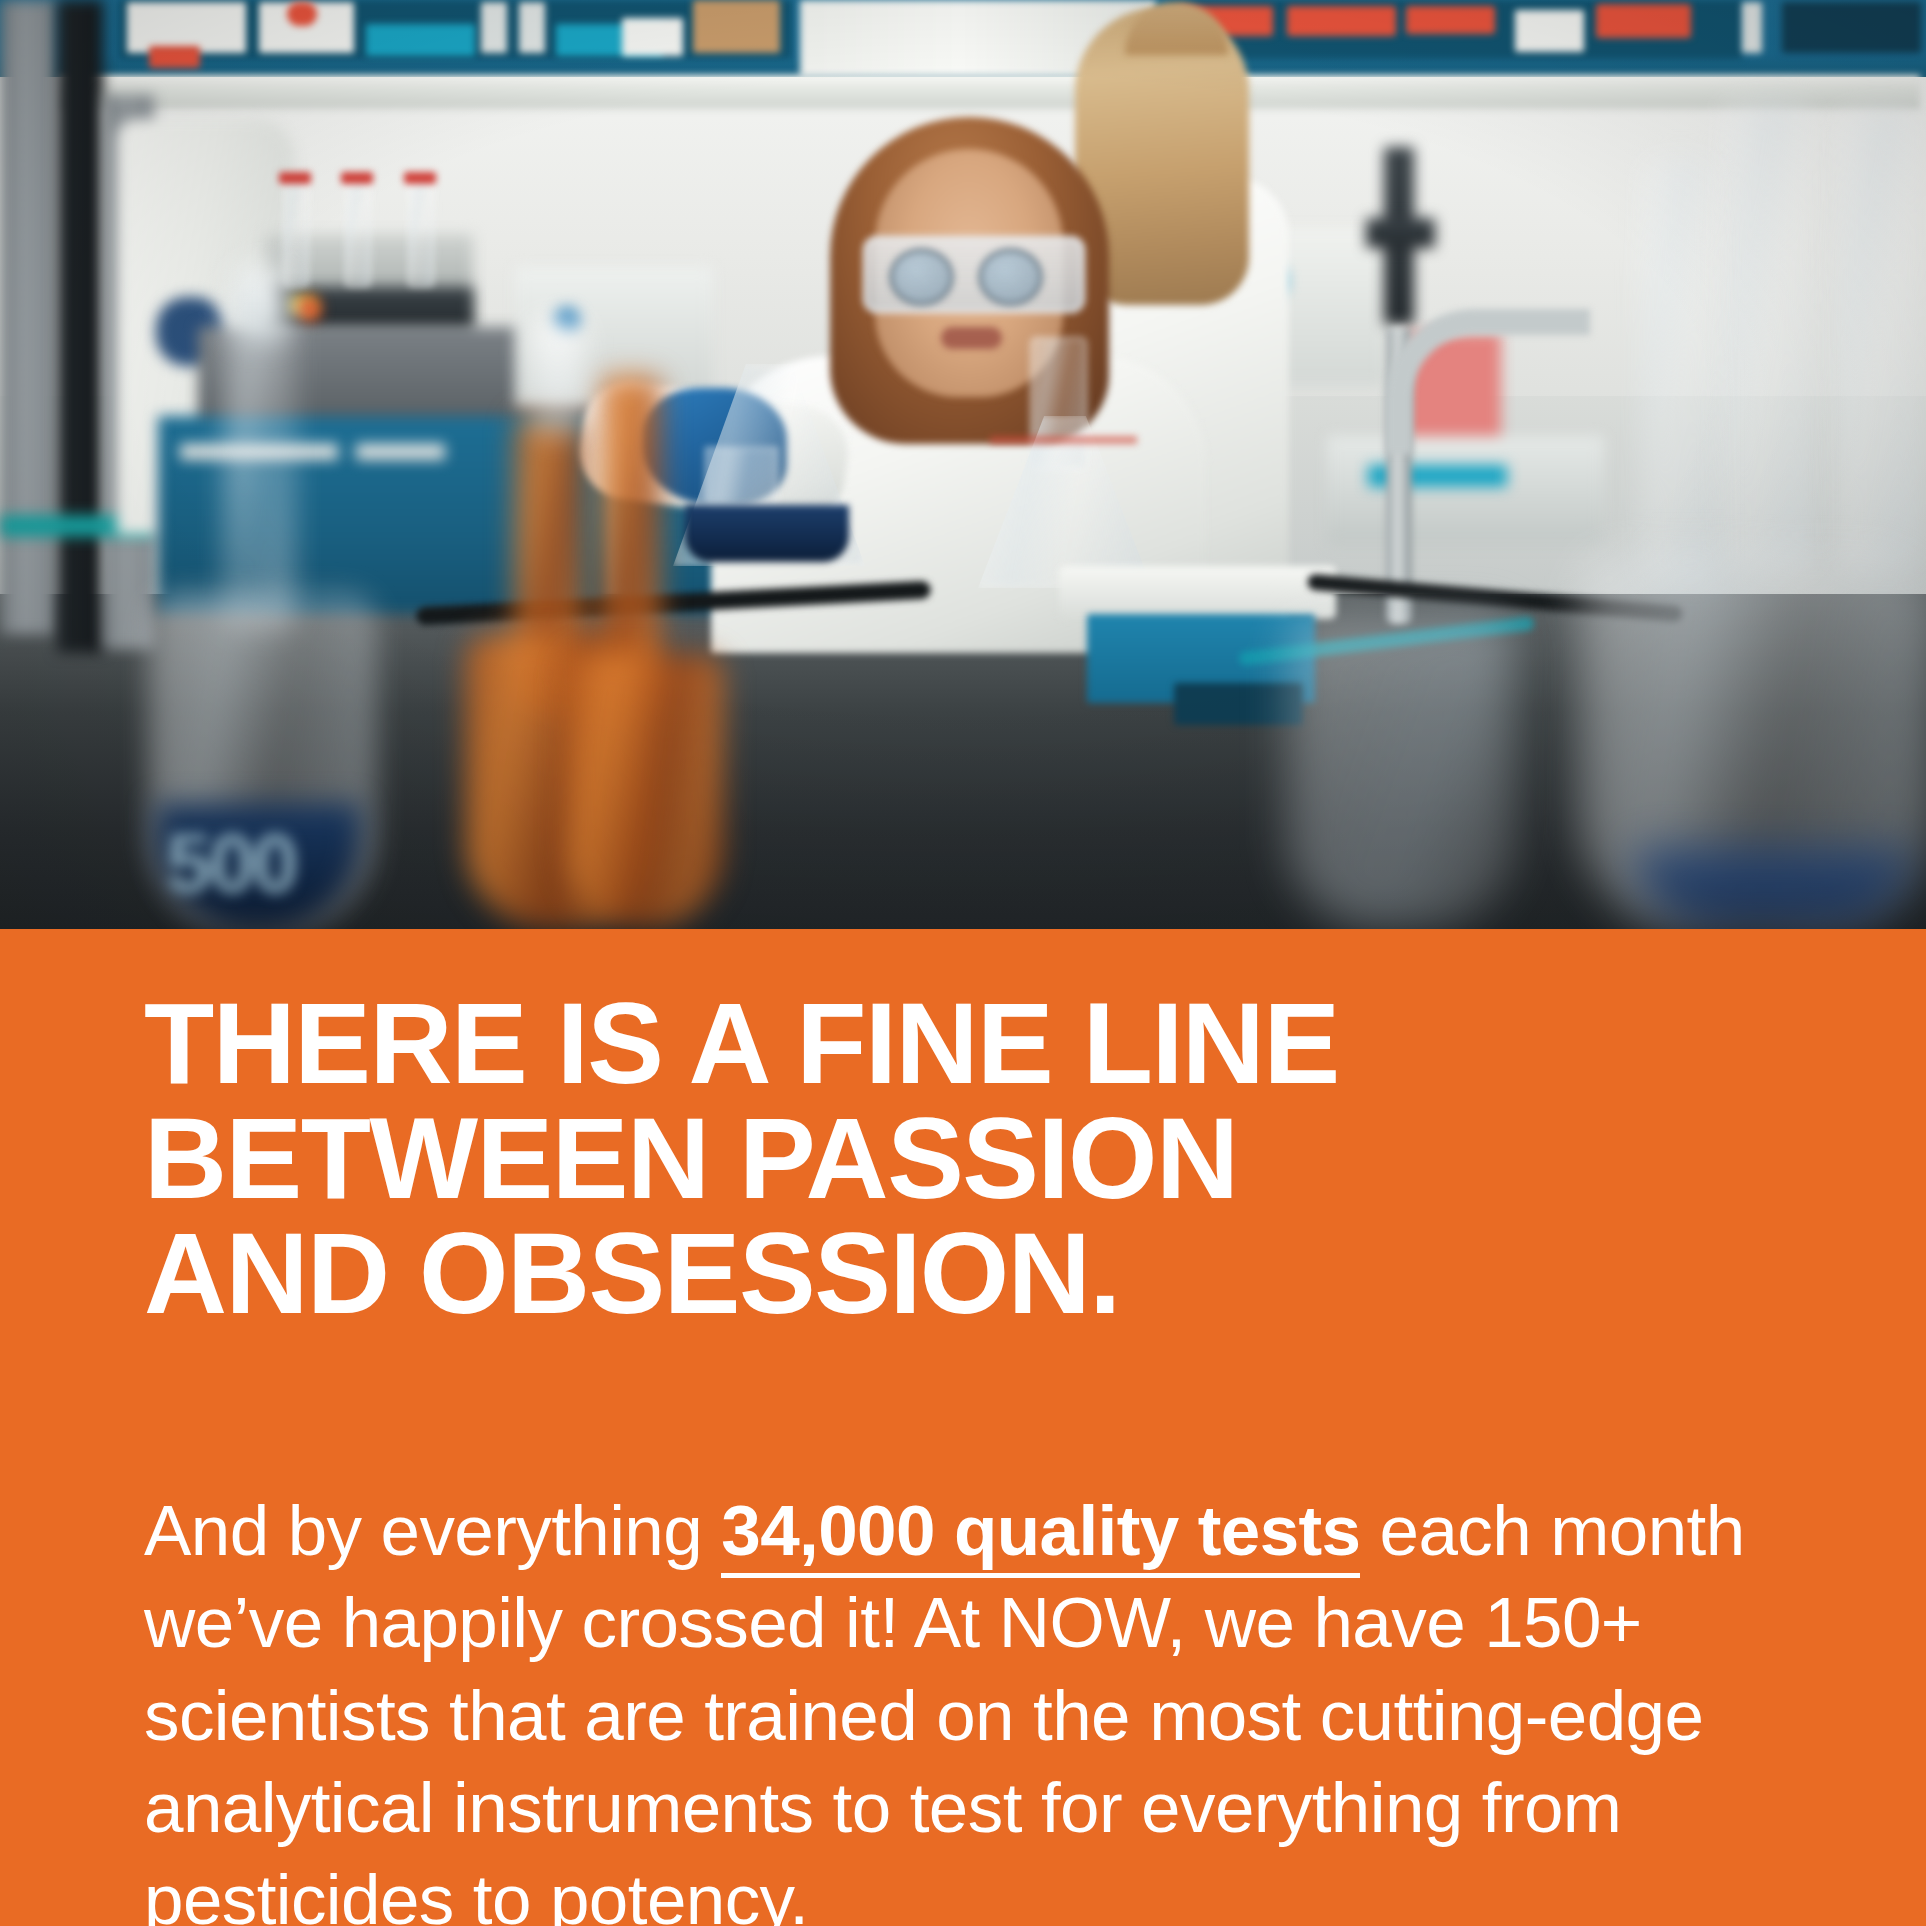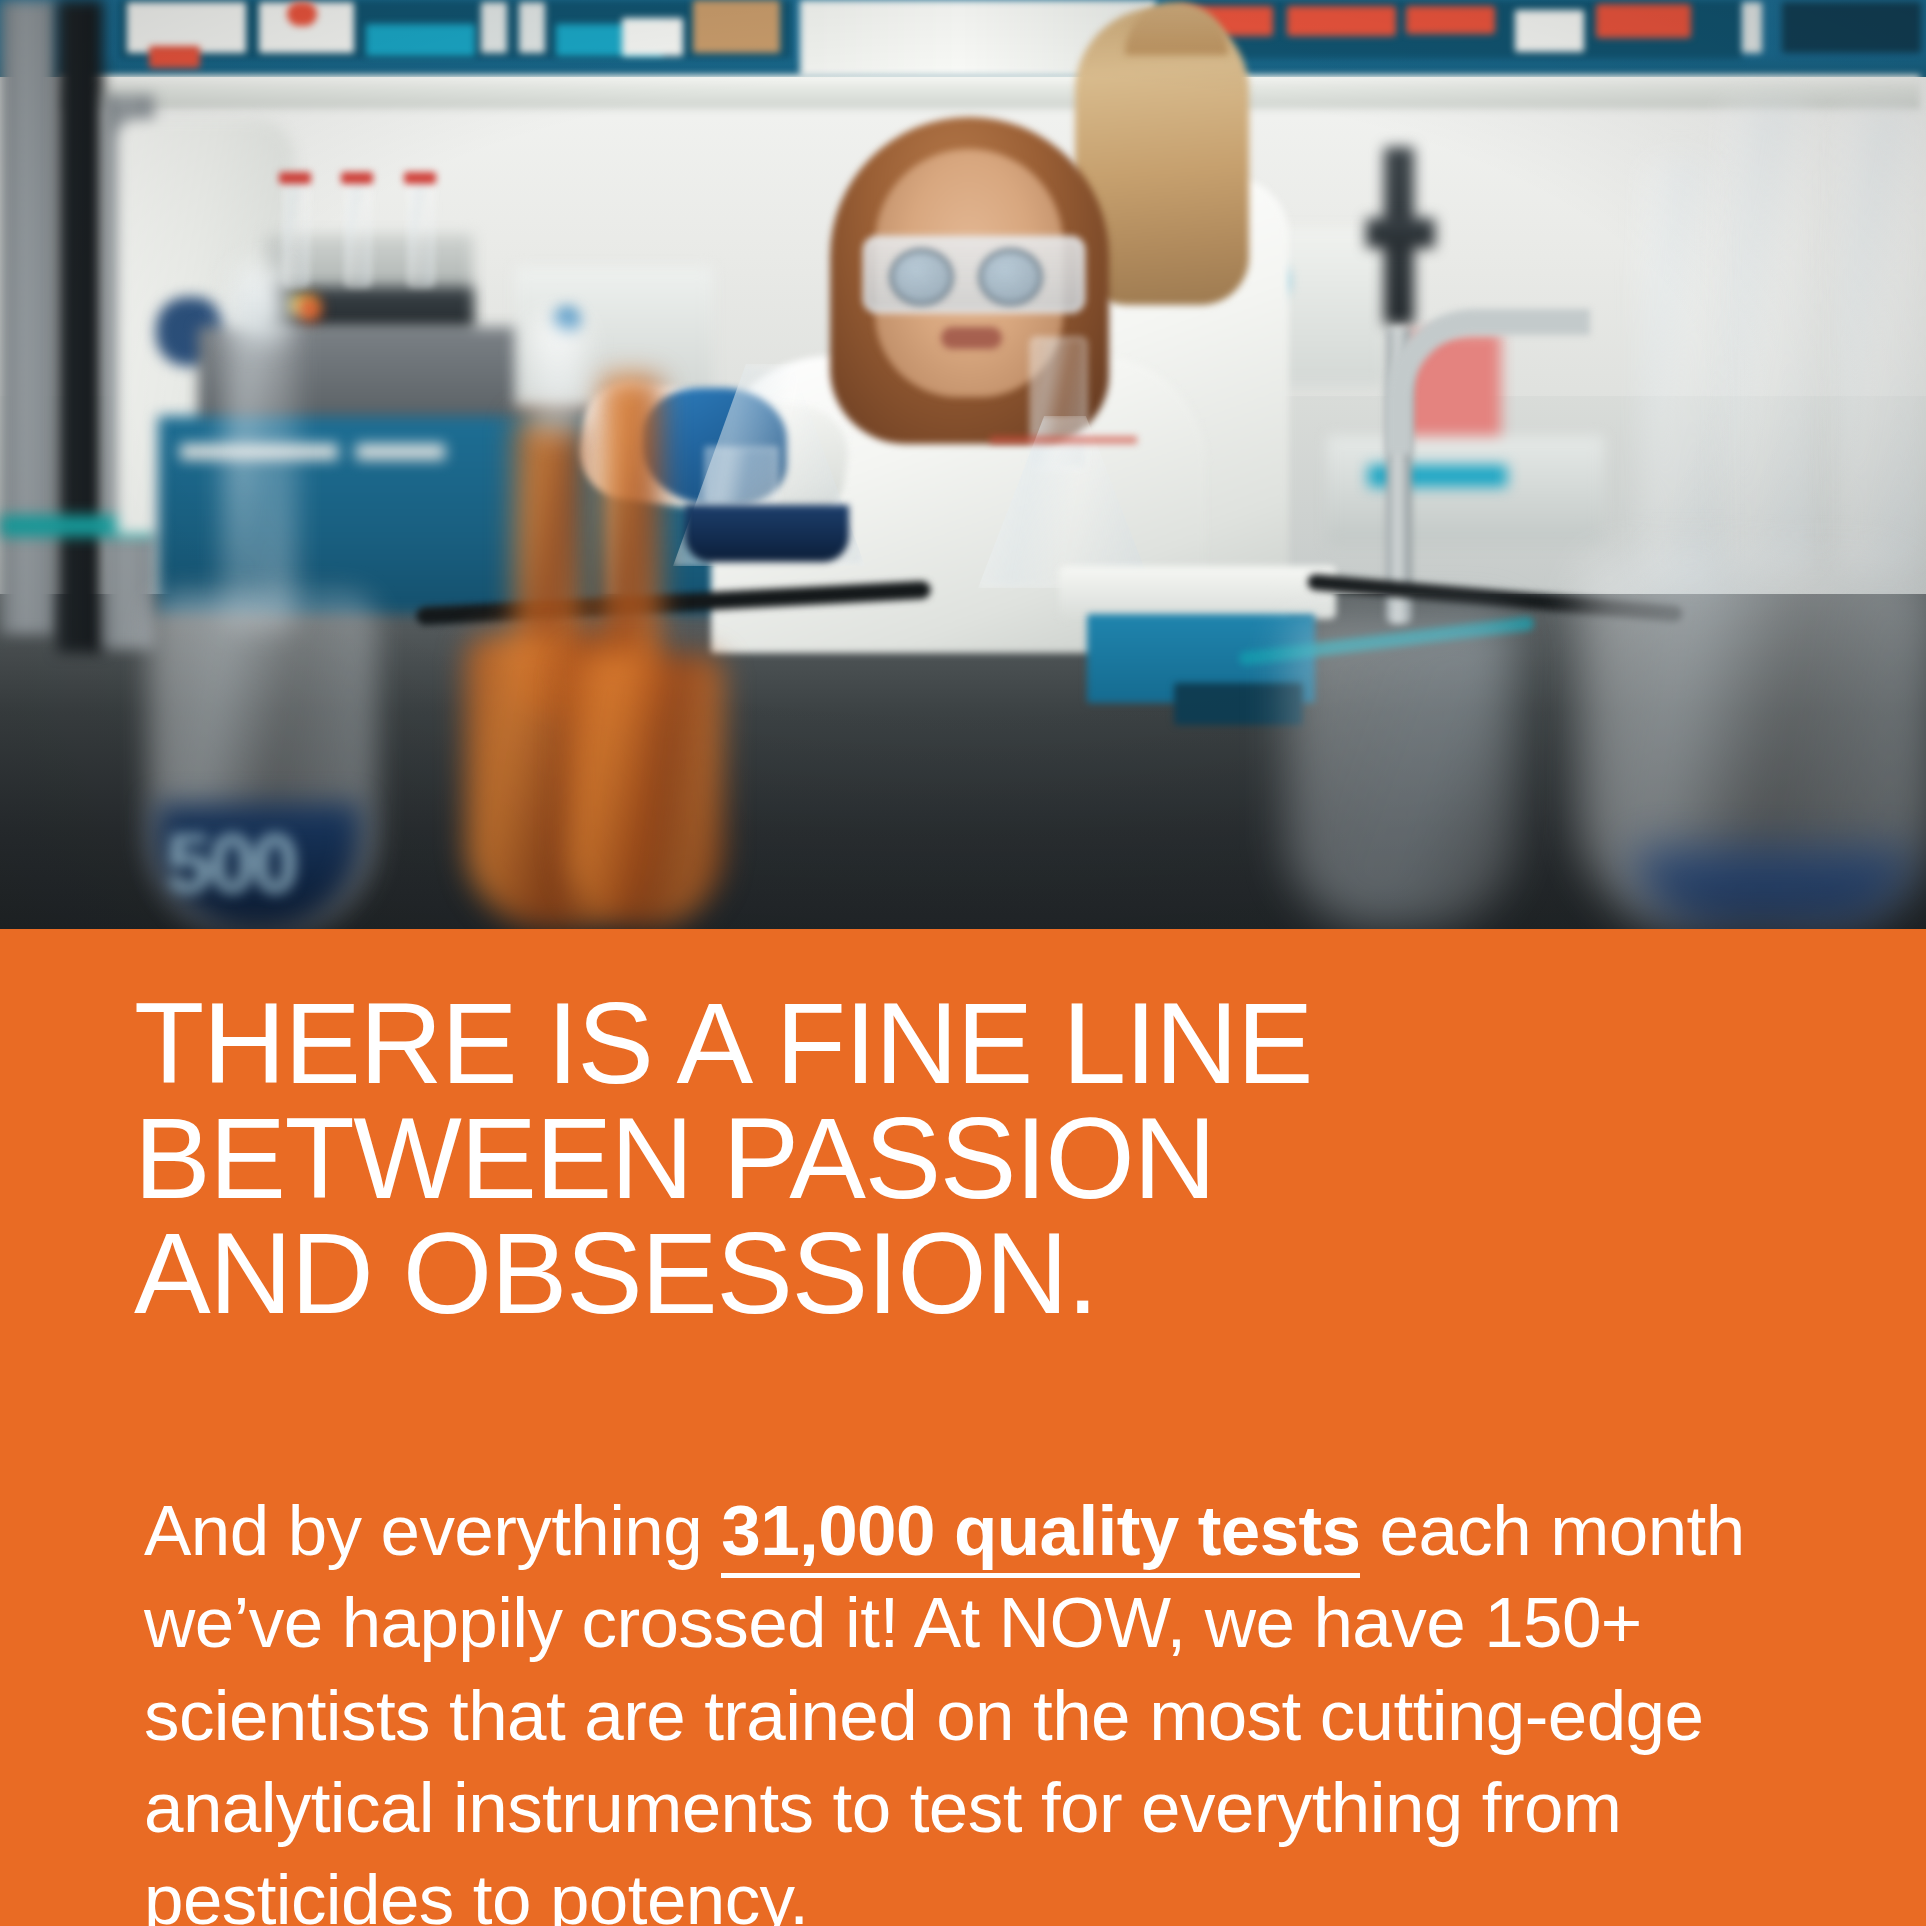--- a/index.html
+++ b/index.html
@@ -167,26 +167,26 @@
     position: absolute;
     left: 0;
     top: 929px;
     width: 1927px;
     height: 998px;
     background: #e96b24;
   }
 
   #headline {
     position: absolute;
-    left: 134px;
+    left: 144px;
     top: 57px;
     width: 1624px;
     color: #ffffff;
     font-family: "Liberation Sans", sans-serif;
-    font-weight: normal;
+    font-weight: bold;
     font-size: 115px;
     line-height: 1.00;
     letter-spacing: -1.5px;
     white-space: pre-line;
   }
 
   #body-copy {
     position: absolute;
     left: 144px;
     top: 485px;
@@ -336,18 +336,18 @@
     <div class="ph photo-vignette"></div>
   </div>
 
   <div id="panel">
 
     <div id="headline">THERE IS A FINE LINE
 BETWEEN PASSION
 AND OBSESSION.</div>
 
     <p id="body-copy">
-      <span>And by everything </span><span class="hl">31,000 quality tests</span><span> each month we’ve happily crossed it! At NOW, we have 150+ scientists that are trained on the most cutting-edge analytical instruments to test for everything from pesticides to potency.</span>
+      <span>And by everything </span><span class="hl">34,000 quality tests</span><span> each month we’ve happily crossed it! At NOW, we have 150+ scientists that are trained on the most cutting-edge analytical instruments to test for everything from pesticides to potency.</span>
     </p>
 
   </div>
 </div>
 
 
 </body></html>

